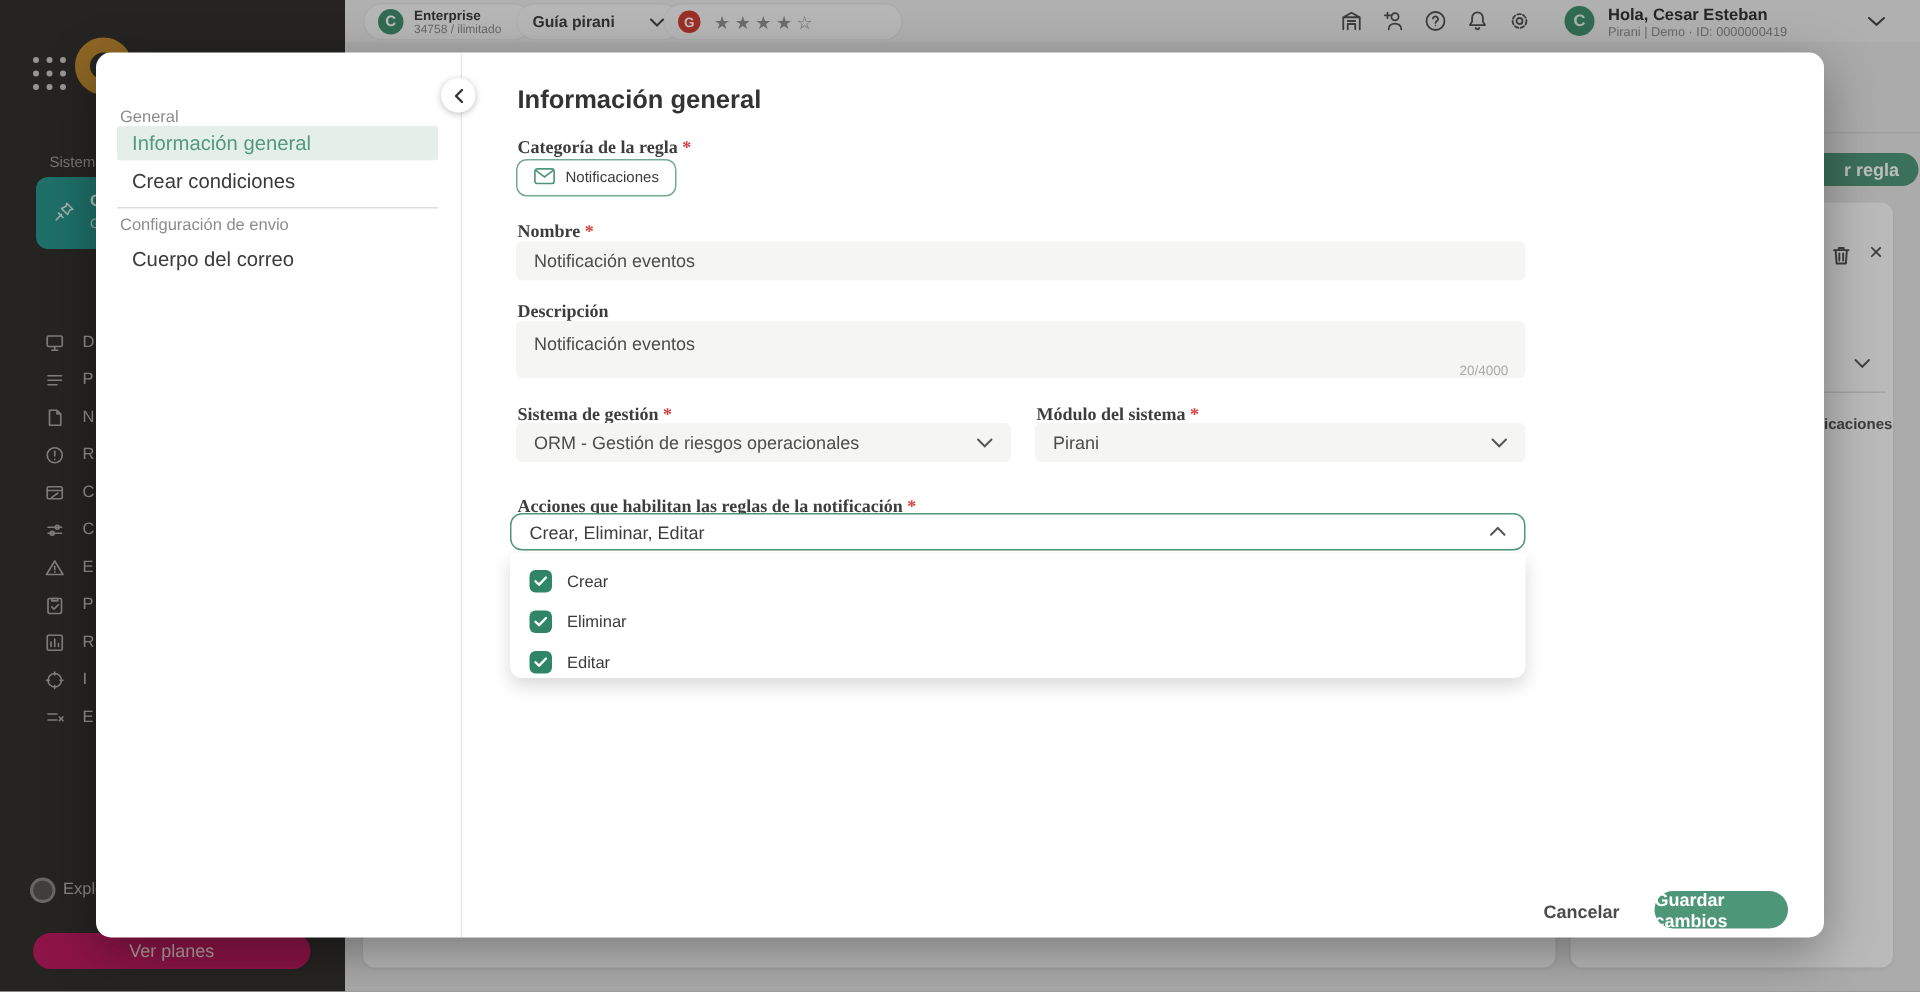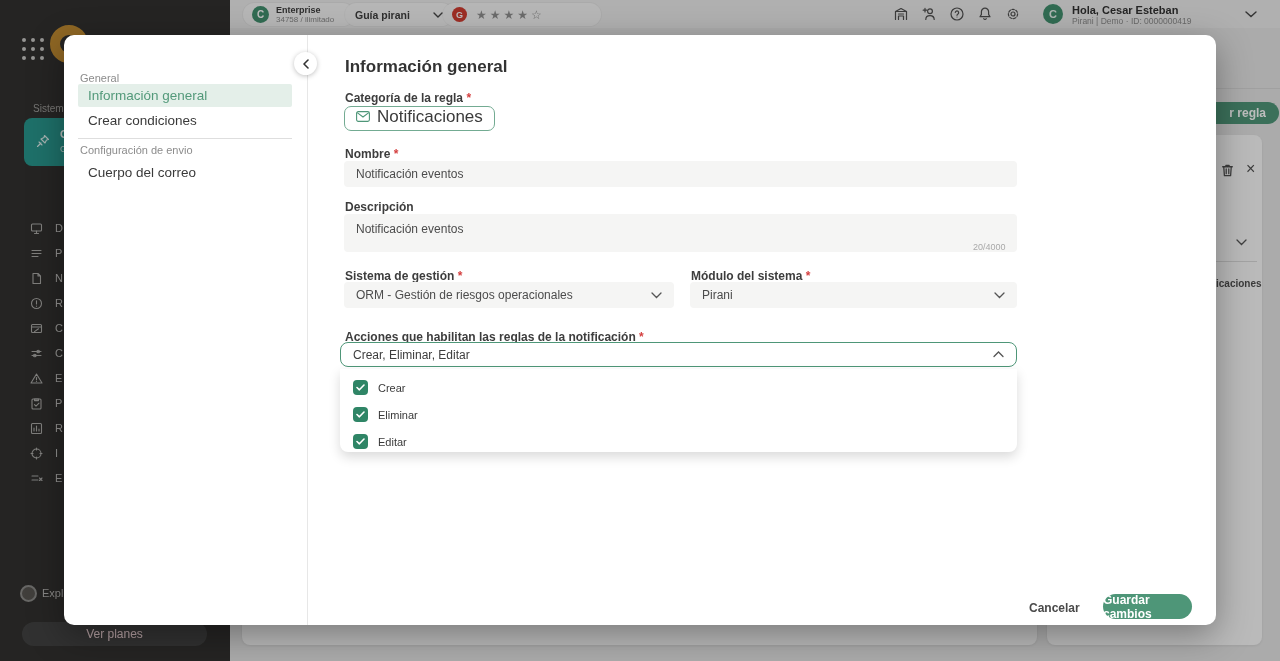--- a/index.html
+++ b/index.html
@@ -26,24 +26,24 @@
     border-radius:10px;z-index:10;box-shadow:0 10px 35px rgba(0,0,0,0.35);}
   .m-side{position:absolute;left:0;top:0;width:243px;height:590px;border-right:1px solid #e7e7e7;
     border-radius:10px 0 0 10px;}
   .sec-label{font-size:11px;color:#8c8c8c;}
   .nav-item{position:absolute;left:14px;width:214px;height:23px;display:flex;align-items:center;
     padding-left:10px;box-sizing:border-box;font-size:13.5px;color:#3a3a3a;border-radius:2px;cursor:pointer;}
   .nav-item.active{background:#e4efe9;color:#53997a;}
   .back-btn{position:absolute;left:230px;top:17px;width:23px;height:23px;background:#fff;border-radius:50%;
     box-shadow:0 1px 5px rgba(0,0,0,0.25);display:flex;align-items:center;justify-content:center;cursor:pointer;}
   .m-title{position:absolute;left:281px;top:22px;font-size:17px;font-weight:bold;color:#333;}
-  .f-label{position:absolute;font-size:12px;color:#3d3d3d;font-weight:bold;}
+  .f-label{position:absolute;font-size:12px;color:#3d3d3d;font-weight:bold;font-family:Liberation Serif, serif;}
   .f-label .req{color:#d43f3f;}
   .chip{position:absolute;height:23px;border:1px solid #73ab92;border-radius:7px;background:#fff;
-    display:flex;align-items:flex-start;gap:7px;padding:0 11px;font-size:17px;color:#3a3a3a;cursor:pointer;}
+    display:flex;align-items:center;gap:7px;padding:0 11px;font-size:10px;color:#3a3a3a;cursor:pointer;}
   .f-input{position:absolute;background:#f5f5f4;border-radius:4px;font-size:12px;color:#4c4c4c;
     display:flex;align-items:center;padding:0 12px;box-sizing:border-box;}
   .f-area{position:absolute;background:#f5f5f4;border-radius:4px;font-size:12px;color:#4c4c4c;
     padding:8px 12px;box-sizing:border-box;}
   .counter{position:absolute;font-size:9px;color:#a9a9a9;}
   .f-select{position:absolute;background:#f5f5f4;border-radius:4px;font-size:12px;color:#4c4c4c;
     display:flex;align-items:center;justify-content:space-between;padding:0 12px;box-sizing:border-box;cursor:pointer;}
   .combo{position:absolute;background:#fff;border:1.5px solid #4e9678;border-radius:8px;font-size:12px;color:#3d3d3d;
     display:flex;align-items:center;justify-content:space-between;padding:0 12px;box-sizing:border-box;cursor:pointer;}
   .dd-panel{position:absolute;background:#fff;border-radius:0 0 8px 8px;box-shadow:0 5px 12px rgba(0,0,0,0.15);z-index:3;}
@@ -245,21 +245,21 @@
     </div>
     <div class="menu-item" style="top:469px;">
       <svg width="13" height="13" viewBox="0 0 13 13">
           <path d="M2 4 h6 M2 8 h6 M9.5 6 l2.5 2.5 M12 6 l-2.5 2.5"></path>
         </svg>
       <span class="menu-letter">E</span>
     </div>
 
     <span class="abs" style="left:20px;top:585px;width:13px;height:13px;border-radius:50%;border:2px solid #8a8987;background:#55534f;"></span>
     <span class="abs" style="left:42px;top:587px;font-size:11px;color:#b5b4b2;">Explor</span>
-    <div class="abs" style="left:22px;top:622px;width:185px;height:24px;background:#404040;border-radius:13px;display:flex;align-items:center;justify-content:center;
+    <div class="abs" style="left:22px;top:622px;width:185px;height:24px;background:#be185d;border-radius:13px;display:flex;align-items:center;justify-content:center;
          font-size:12px;color:#f0d4d7;">Ver planes</div>
   </div>
 
   <div class="dim"></div>
 
   <div class="modal">
 
     <div class="m-side">
       <span class="abs sec-label" style="left:16px;top:37px;">General</span>
       <div class="nav-item active" style="top:49px;">Información general</div>

